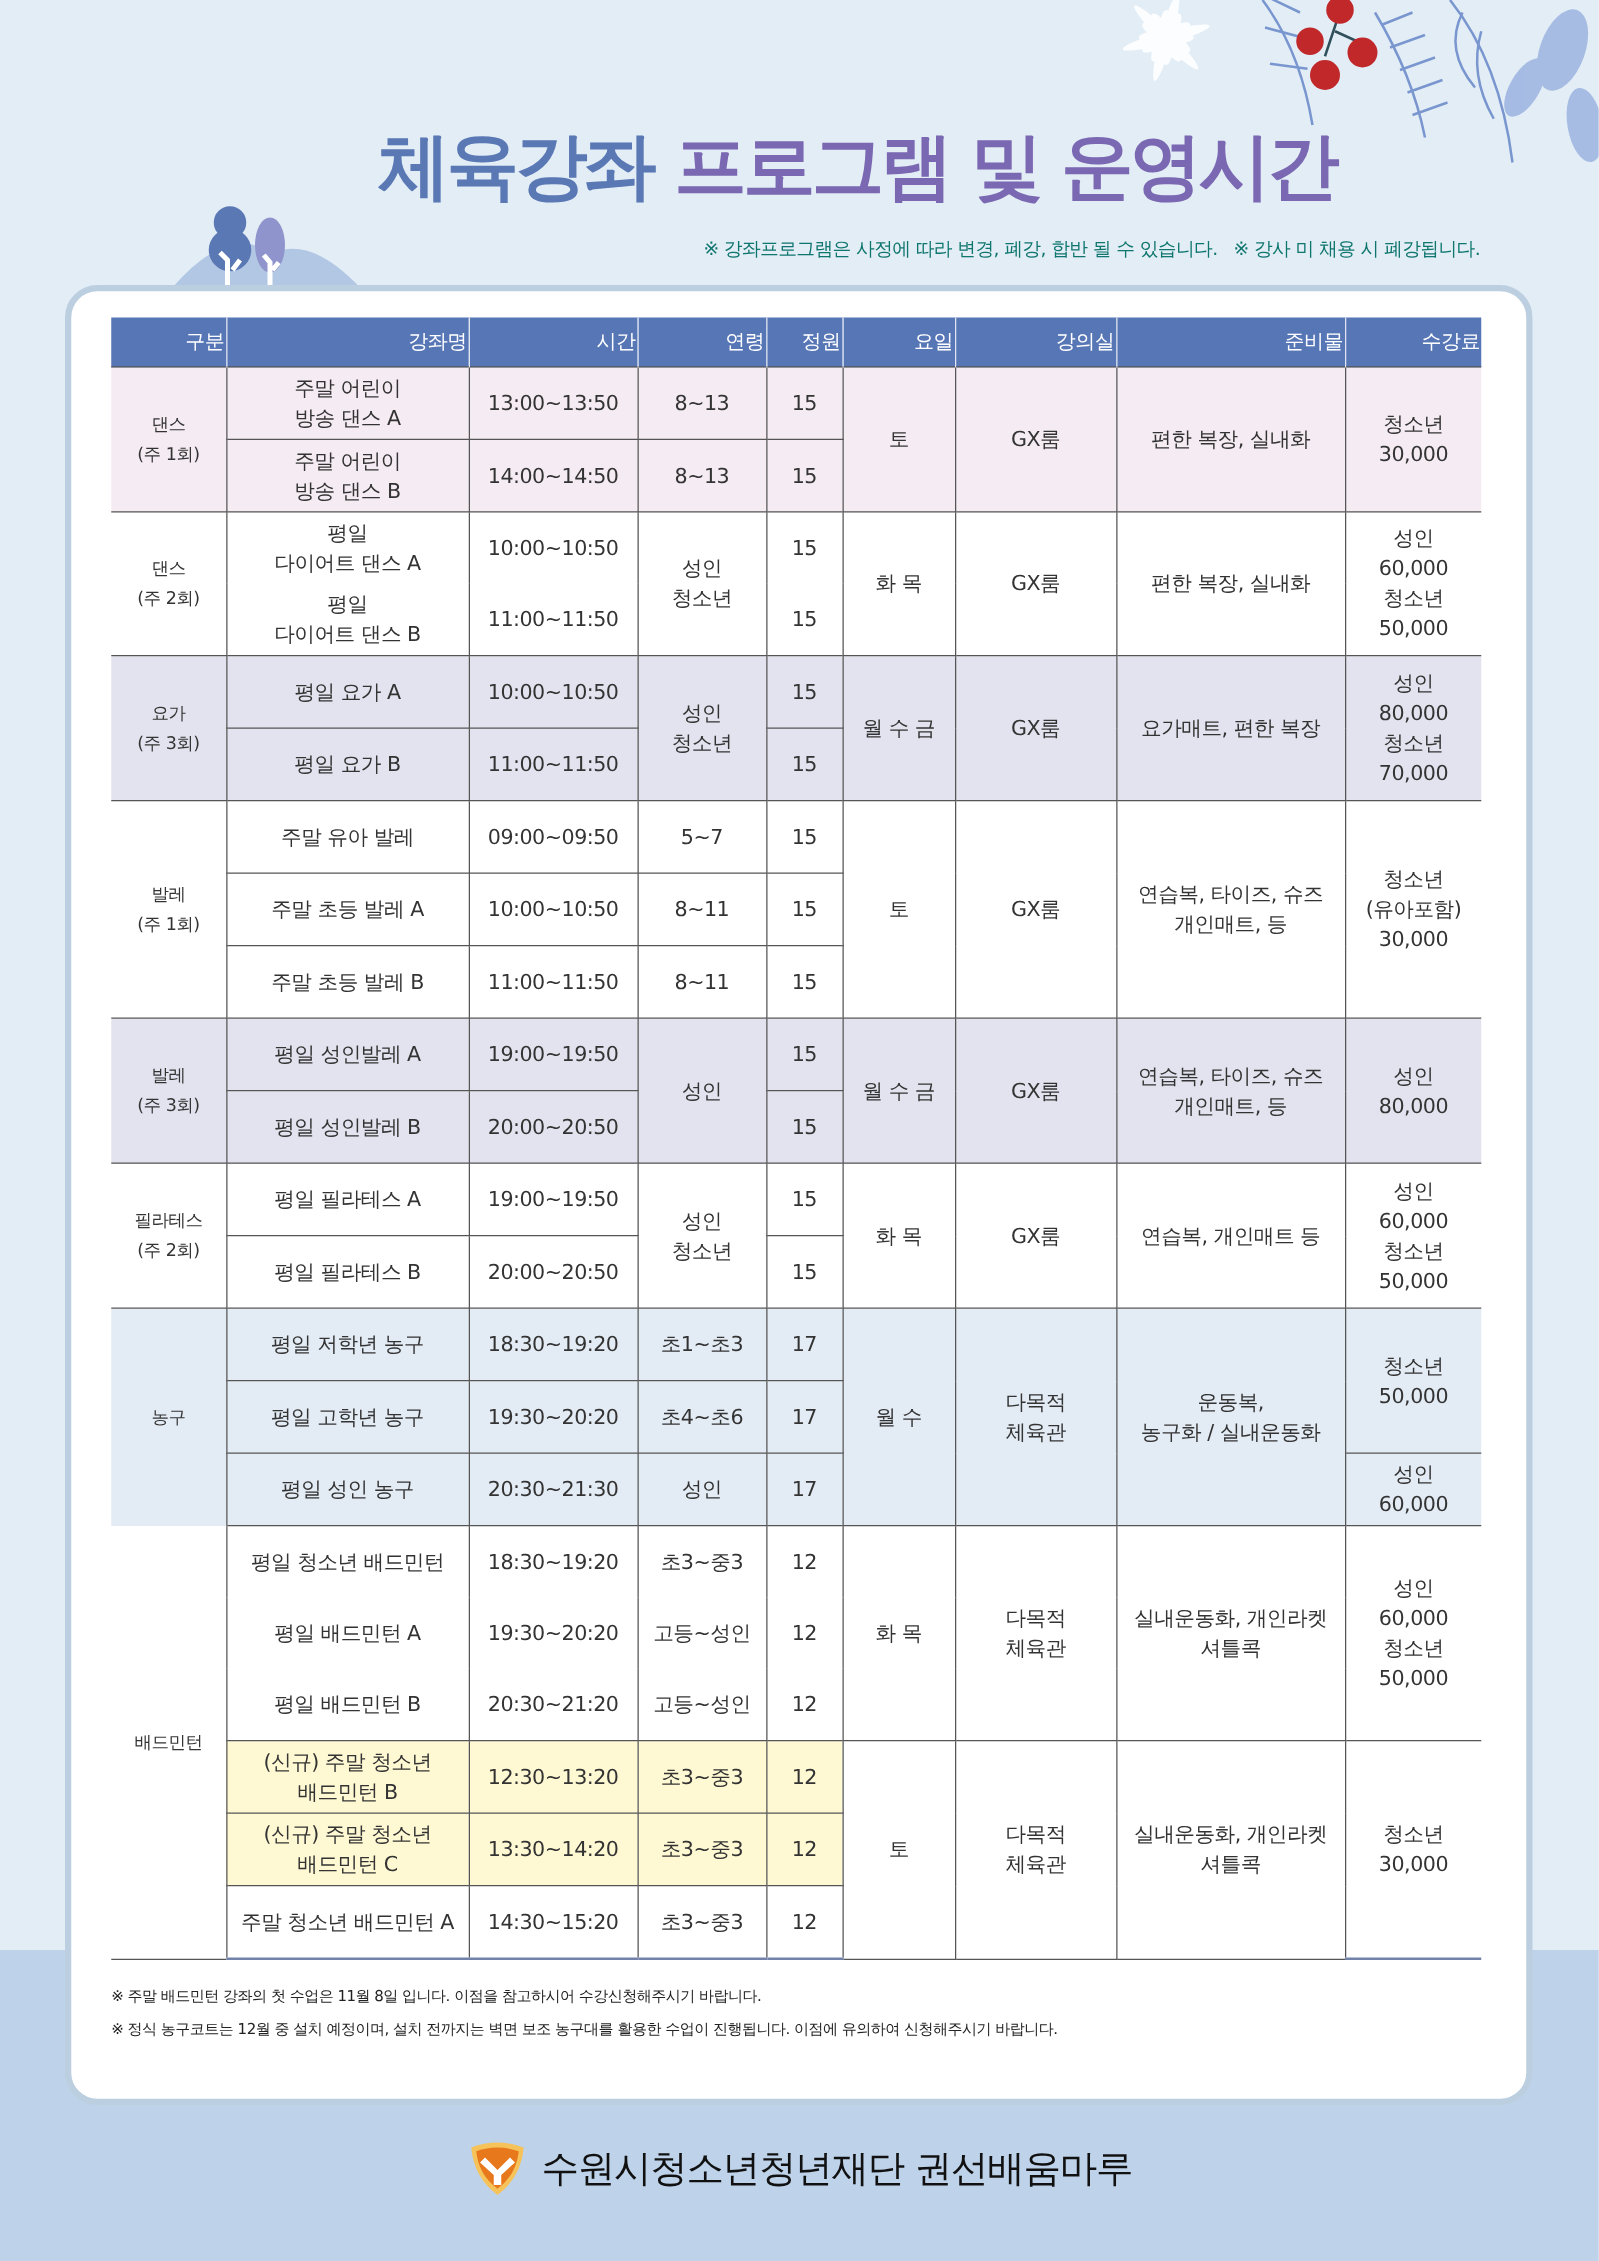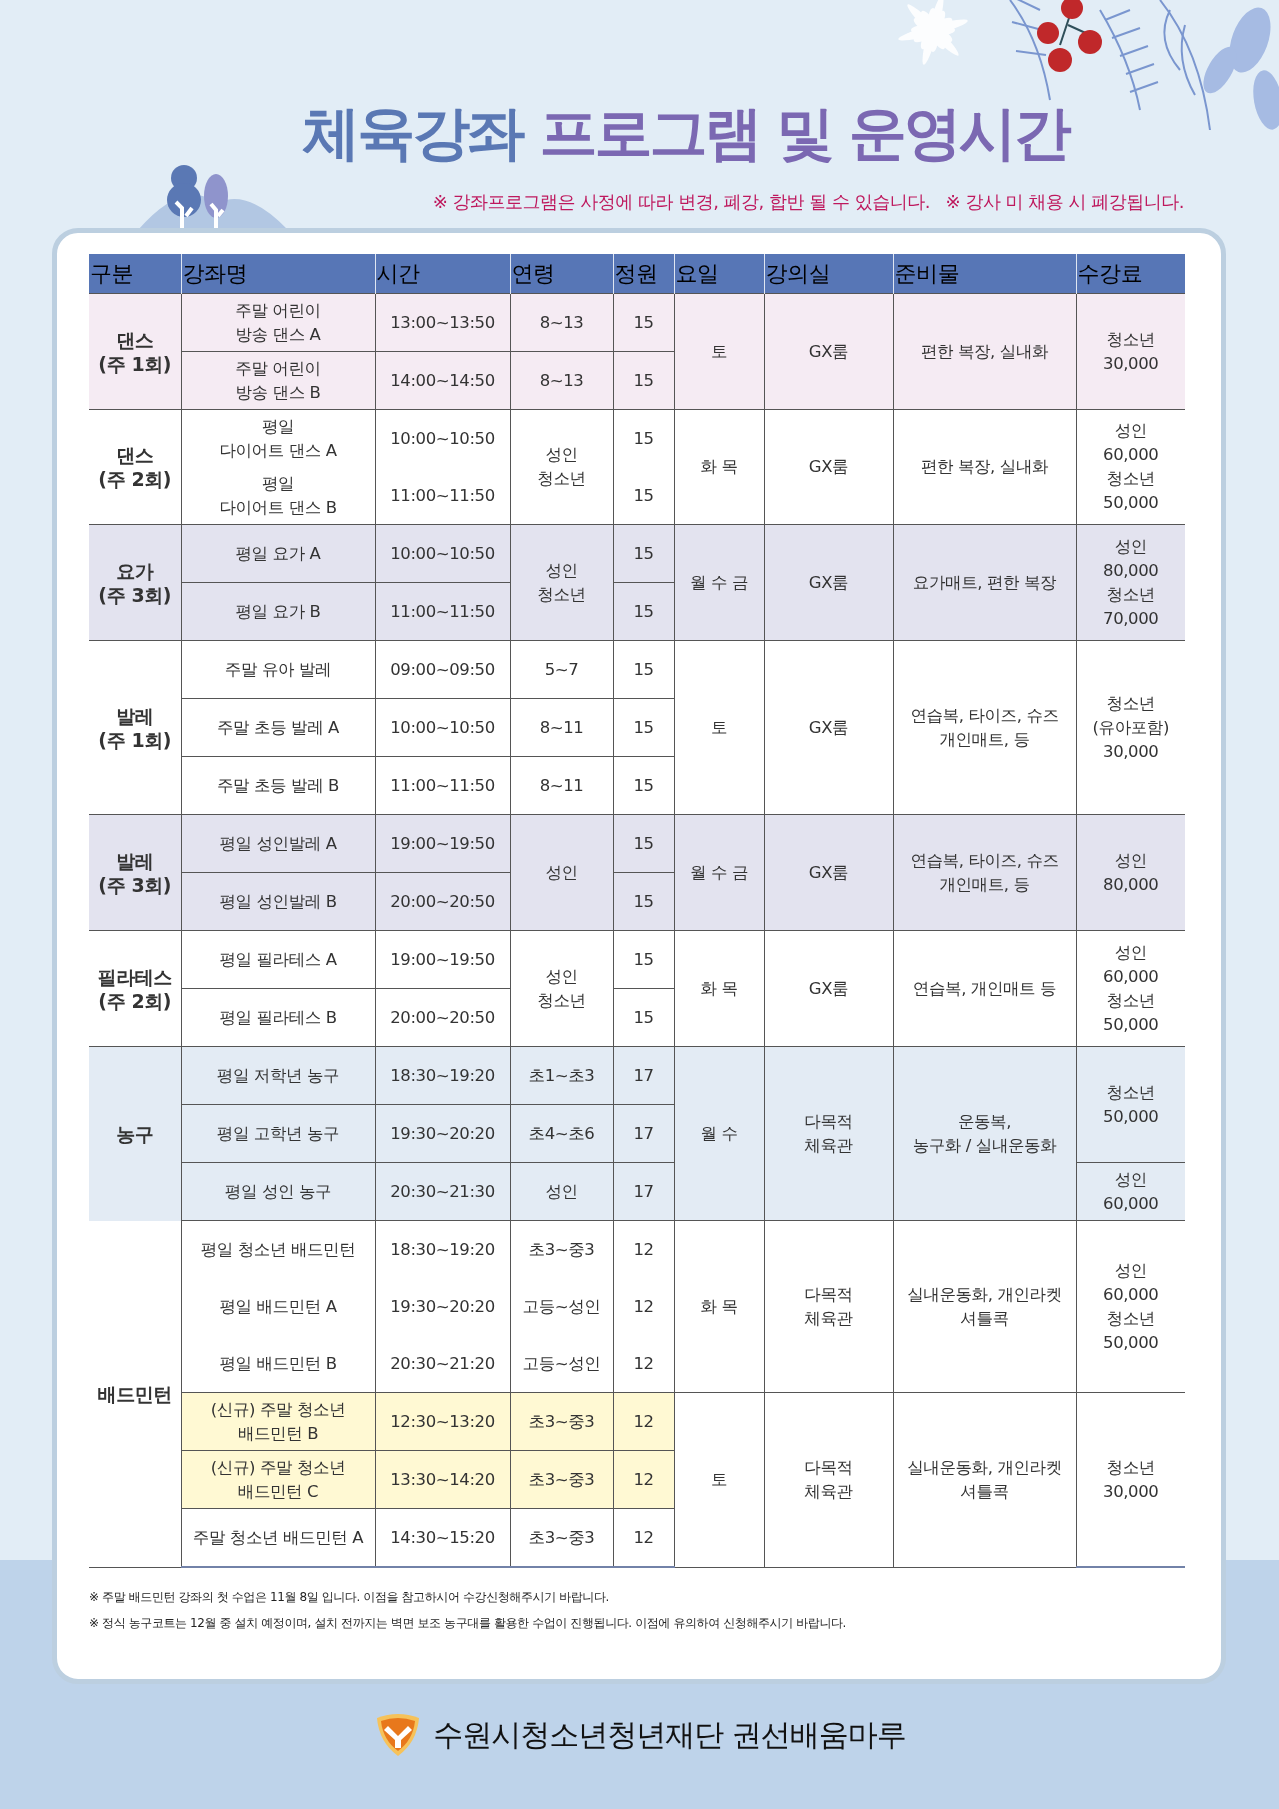--- a/index.html
+++ b/index.html
@@ -17,47 +17,47 @@
   .deco-leaves { position:absolute; left:980px; top:0; width:299px; height:135px; }
   .deco-trees { position:absolute; left:138px; top:158px; width:150px; height:72px; }
 
   .title {
     position:absolute; left:0; width:1279px; top:98px; text-align:center;
     font-size:58px; font-weight:bold; letter-spacing:-3px; line-height:70px;margin-left:46px;
   }
   .title .t1 { color:#5a78b4; }
   .title .t2 { color:#7b68b2; }
   .subnote {
-    position:absolute; right:95px; top:190px; font-size:18px; color:#be185d;
+    position:absolute; right:95px; top:190px; font-size:15px; color:#0f766e;
     letter-spacing:-0.5px;
   }
 
   .card {
     position:absolute; left:52px; top:228px; width:1174px; height:1456px;
     background:#fff; border-radius:26px;
     border:5px solid #bccfe0; box-sizing:border-box;
   }
 
   table.sched {
     position:absolute; left:89px; top:254px; width:1096px;
     border-collapse:collapse; table-layout:fixed;
     font-size:16.5px; letter-spacing:-0.4px;
   }
   table.sched th {
-    background:#5776b6; color:#000000; font-weight:normal; height:37px;
-    border-left:1px solid #dfe6f2; font-size:22px; text-align:left;
+    background:#5776b6; color:#ffffff; font-weight:normal; height:37px;
+    border-left:1px solid #dfe6f2; font-size:16px; text-align:right;
   }
   table.sched th:first-child { border-left:none; }
   table.sched td {
     border:1px solid #555; text-align:center; vertical-align:middle;
     line-height:24px; padding:0 2px; height:57px; color:#333;
   }
   table.sched tr td:first-child { border-left:none; }
   table.sched tr td:last-child { border-right:none; }
-  td.cat { font-weight:bold; color:#222; font-size:19px; }
+  td.cat { font-weight:normal; color:#222; font-size:14px; }
   .pink td { background:#f5ebf3; }
   .lav td { background:#e3e3ef; }
   .blue td { background:#e3ebf4; }
   .white td { background:#fff; }
   td.yellow { background:#fff9d3 !important; }
   td.nob-v { border-top:none !important; border-bottom:none !important; }
   tr.last td { border-bottom:2px solid #7282a8; }
 
   .notes {
     position:absolute; left:89px; top:1584px; font-size:12px; line-height:26px;

